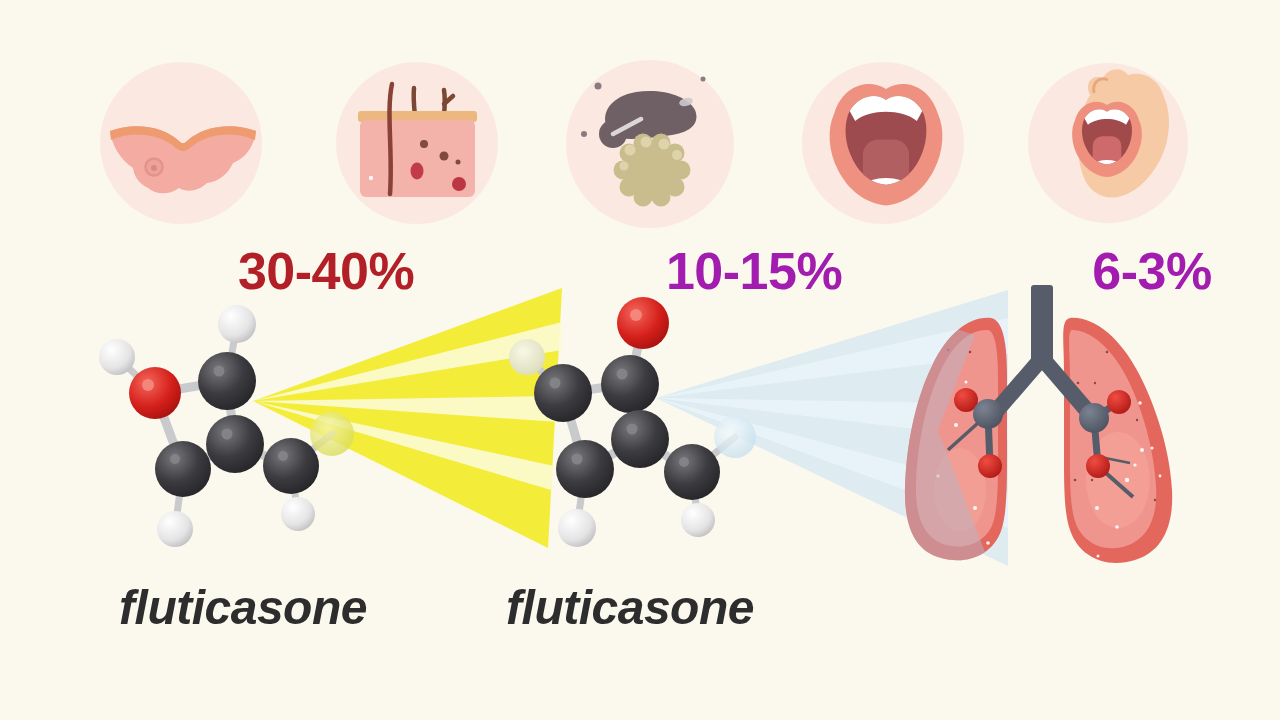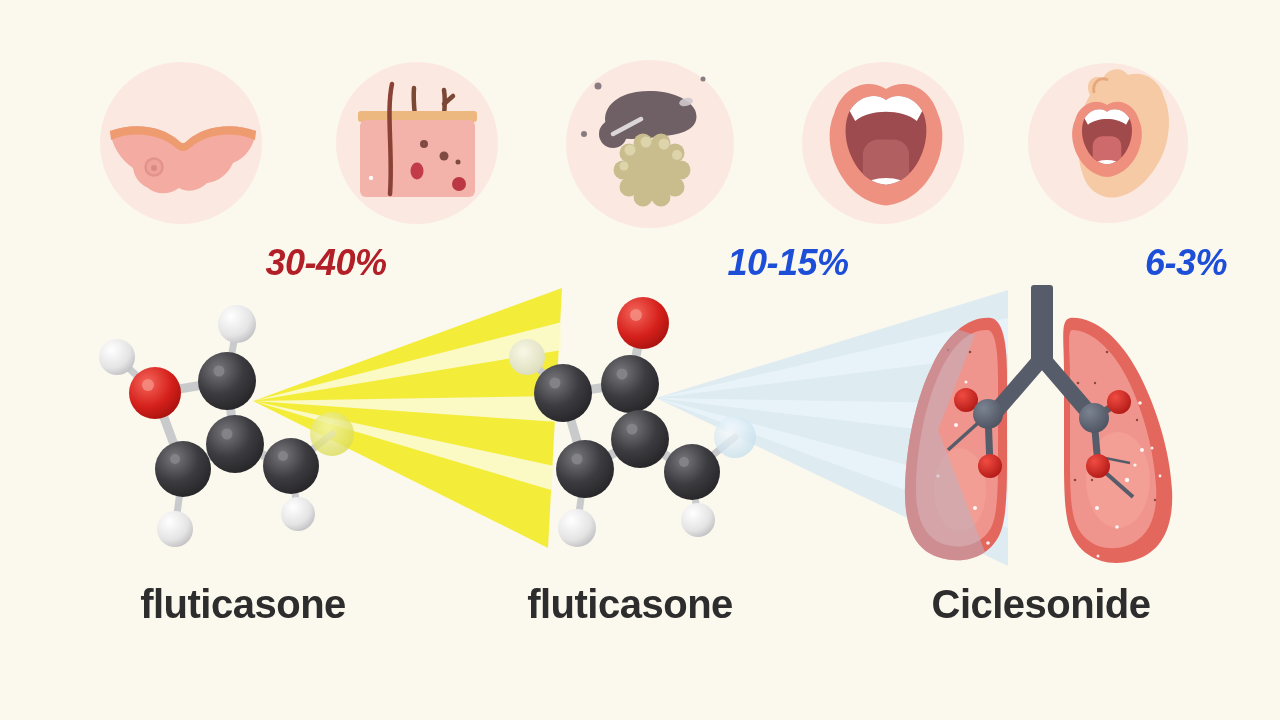--- a/index.html
+++ b/index.html
@@ -1,24 +1,24 @@
 <!DOCTYPE html>
 <html><head>
 <meta charset="utf-8">
 <style>
   html,body{margin:0;padding:0;background:#fbf8ee;}
   .stage{position:relative;width:1280px;height:720px;background:#fbf8ee;overflow:hidden;
          font-family:"Liberation Sans",sans-serif;}
   .stage svg{position:absolute;left:0;top:0;}
-  .pct{position:absolute;transform:translateX(-50%);font-weight:700;font-size:36px;
-       line-height:1;white-space:nowrap;letter-spacing:-0.5px;font-style:italic;}
+  .pct{position:absolute;transform:translateX(-50%);font-weight:700;font-size:52px;
+       line-height:1;white-space:nowrap;letter-spacing:-0.5px;}
   .pct-red{color:#b21f26;}
-  .pct-dark{color:#1d4ed8;margin-left:34px;}
-  .drug{position:absolute;transform:translateX(-50%);font-weight:700;font-size:40px;
-        line-height:1;color:#2d2d2d;white-space:nowrap;letter-spacing:-0.5px;}
+  .pct-dark{color:#a21caf;}
+  .drug{position:absolute;transform:translateX(-50%);font-weight:700;font-size:48px;
+        line-height:1;color:#2d2d2d;white-space:nowrap;letter-spacing:-0.5px;font-style:italic;}
 </style>
 </head>
 <body>
 
 <div class="stage">
 
 <svg width="1280" height="720" viewBox="0 0 1280 720">
   <defs>
     <radialGradient id="gC" cx="0.35" cy="0.3" r="0.85">
       <stop offset="0" stop-color="#77777c"></stop>
@@ -295,15 +295,14 @@
     <polygon points="898,310 975,335 938,430 990,565 888,580" fill="#b8b3c4" opacity="0.5" clip-path="url(#lungLClip)"></polygon>
   </g>
 </svg>
 
 <div class="pct pct-red" style="left:326px;top:245px;">30-40%</div>
 <div class="pct pct-dark" style="left:754px;top:245px;">10-15%</div>
 <div class="pct pct-dark" style="left:1152px;top:245px;">6-3%</div>
 
 <div class="drug" style="left:243px;top:584px;">fluticasone</div>
 <div class="drug" style="left:630px;top:584px;">fluticasone</div>
-<div class="drug" style="left:1041px;top:584px;">Ciclesonide</div>
 
 </div>
 
 </body></html>

